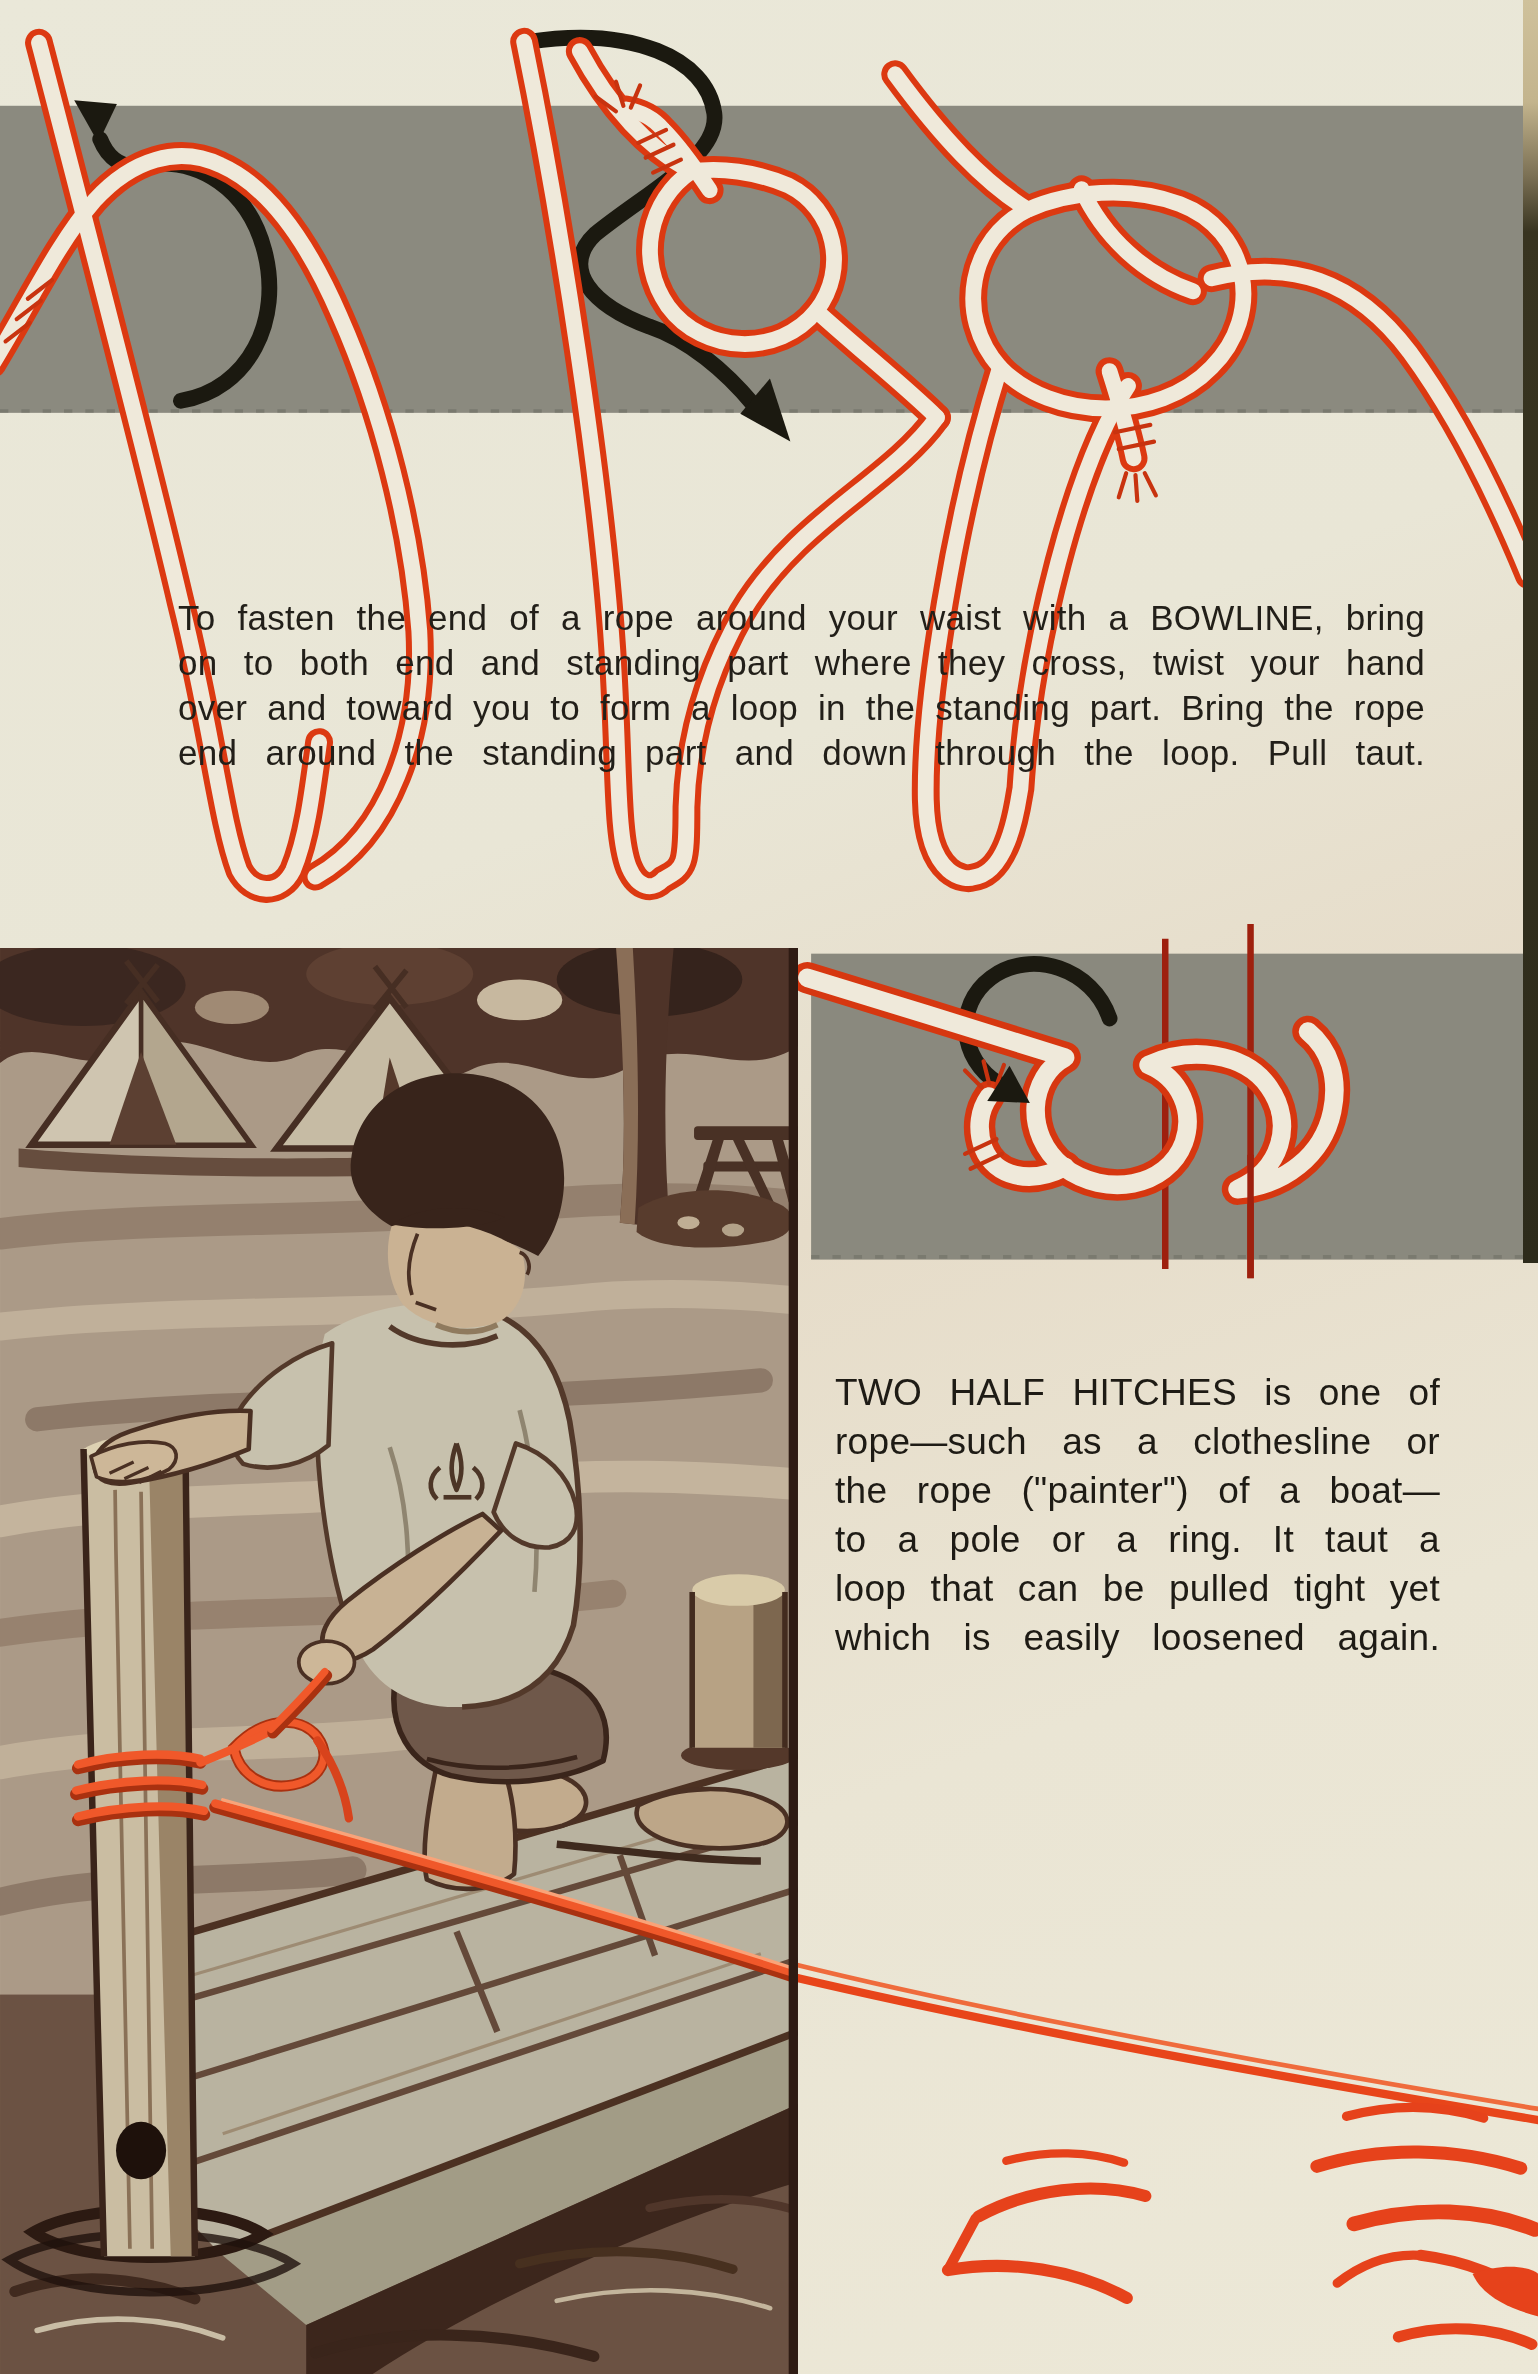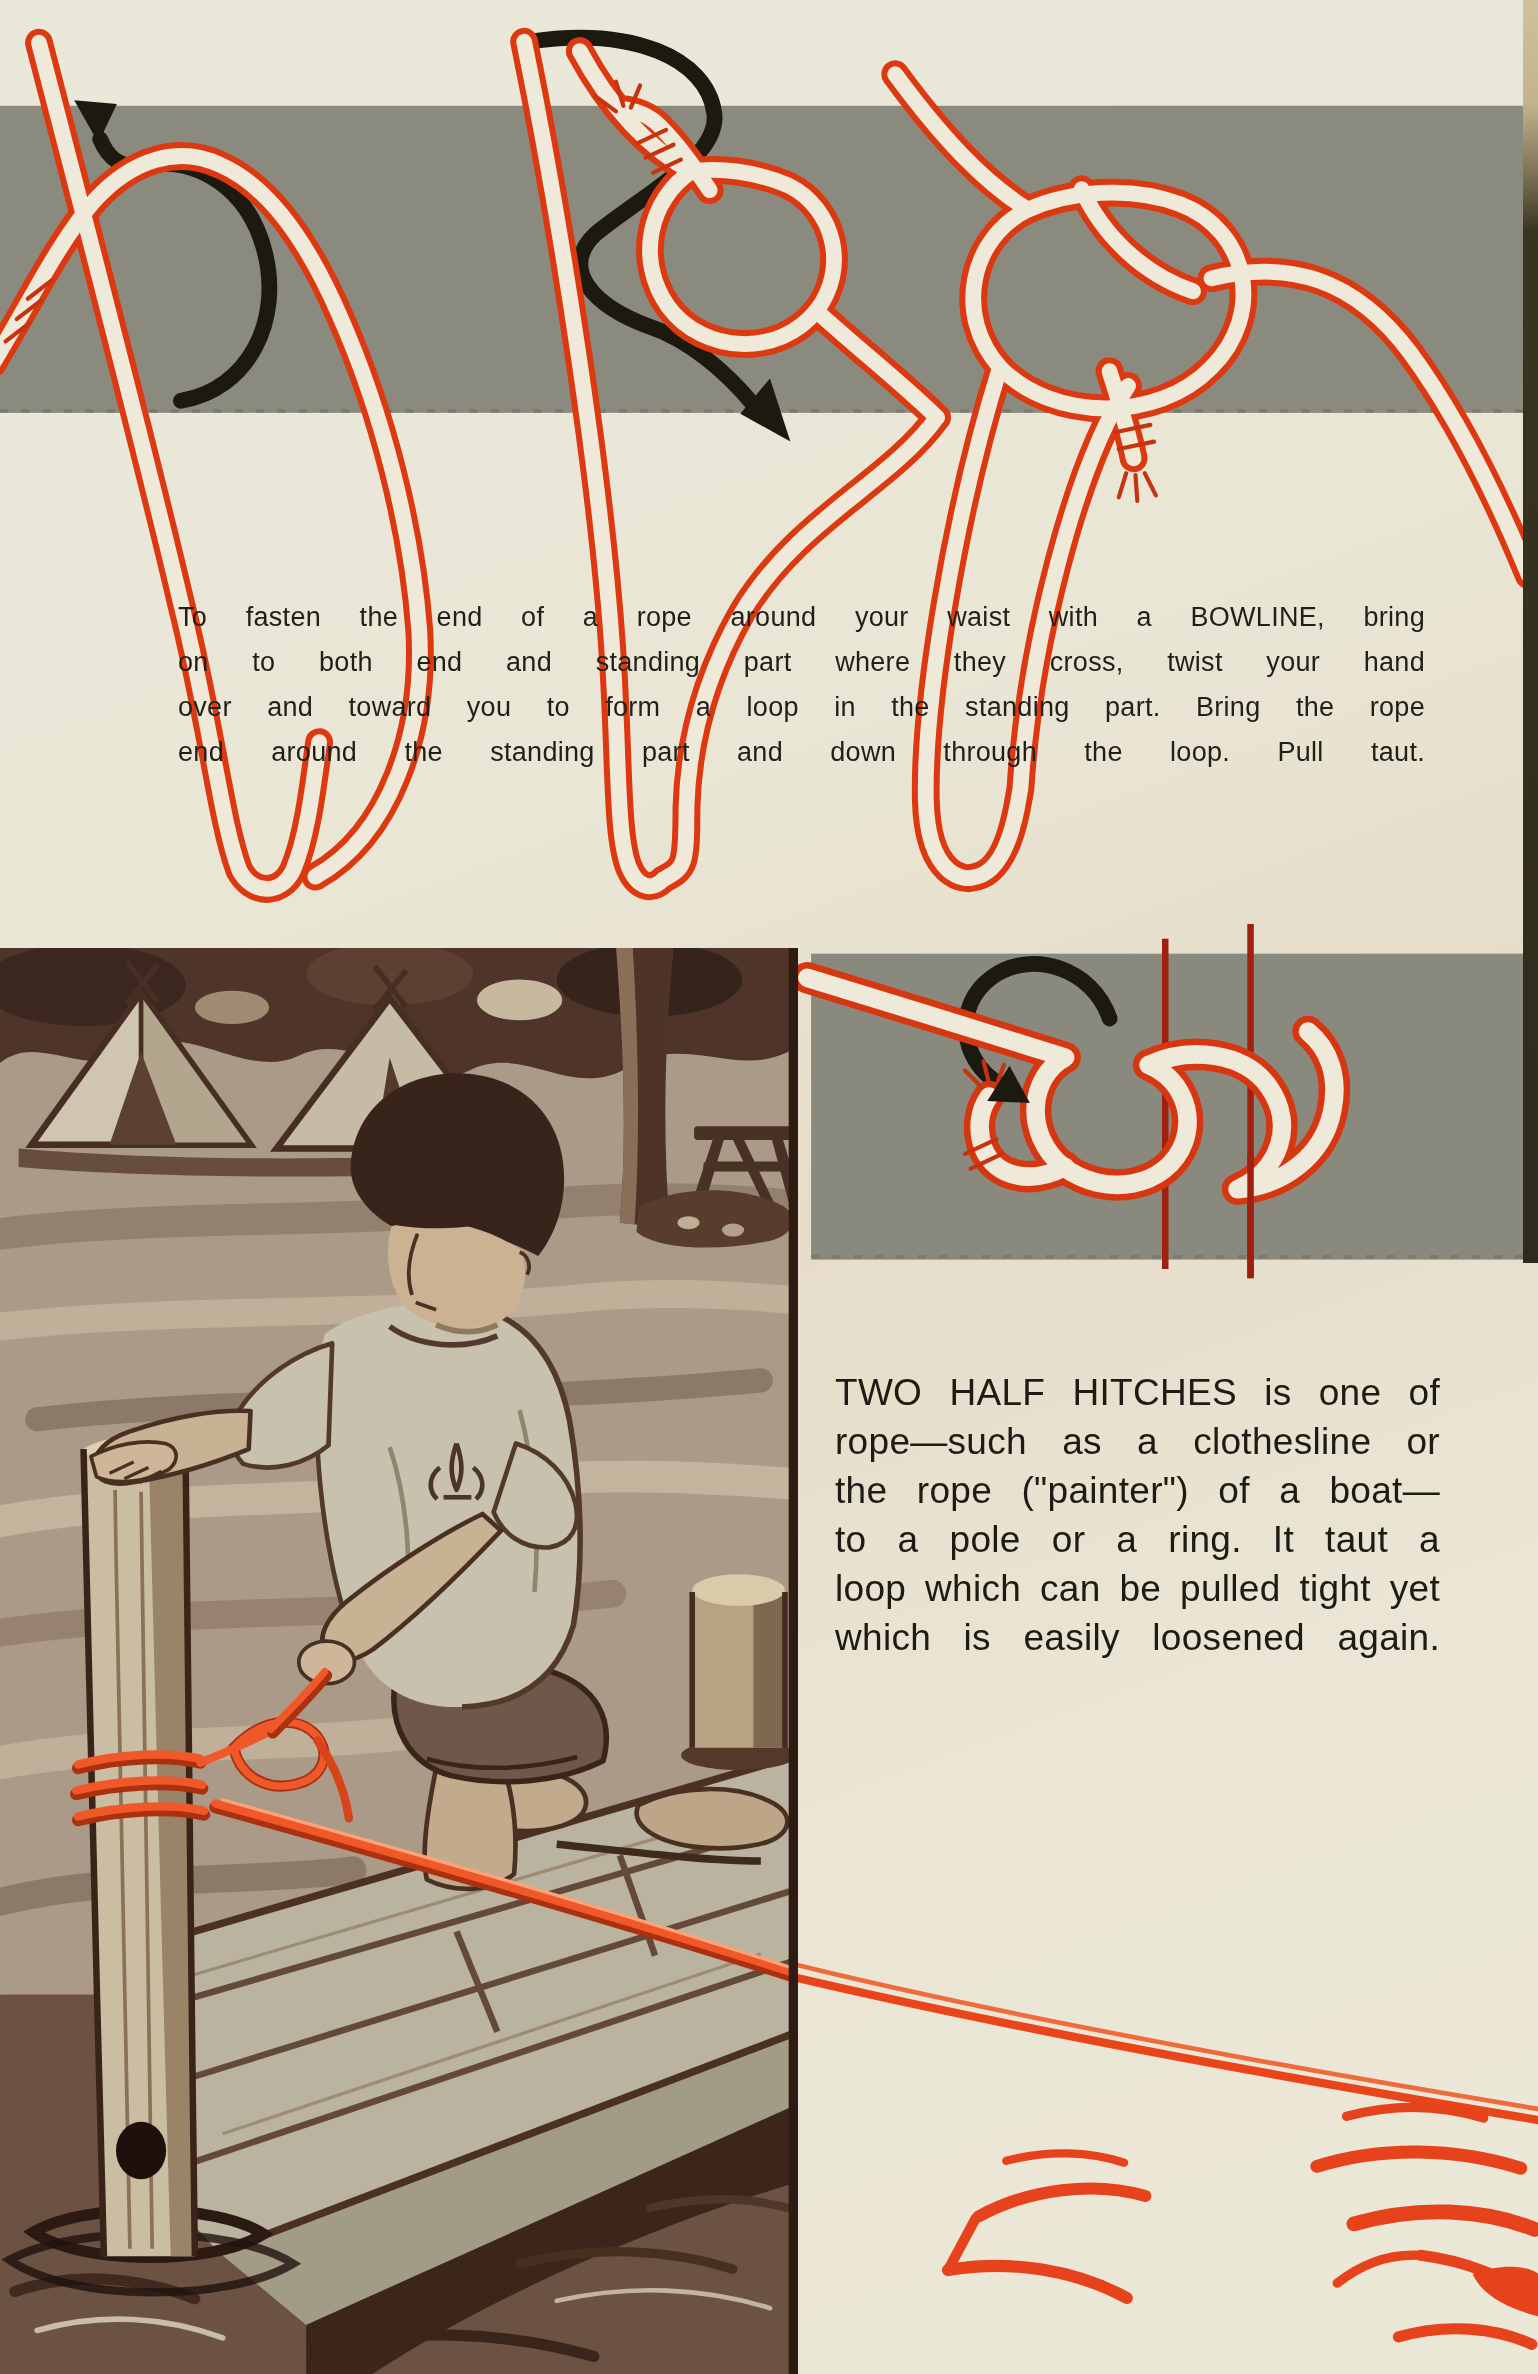--- a/index.html
+++ b/index.html
@@ -3,21 +3,21 @@
 <meta charset="utf-8">
 <style>
   html,body{margin:0;padding:0}
   body{
     width:1539px;height:2375px;position:relative;overflow:hidden;
     background:linear-gradient(160deg,#eae8d9 0%,#e9e6d6 35%,#e6dcc9 52%,#eae5d4 72%,#ece8d7 100%);
     font-family:"Liberation Sans",sans-serif;
   }
   .abs{position:absolute}
   .jline{text-align:justify;text-align-last:justify;white-space:normal}
-  .bowline-text{left:178px;top:595px;width:1247px;font-size:27px;line-height:45px;color:#221f19;letter-spacing:0.3px}
+  .bowline-text{left:178px;top:595px;width:1247px;font-size:35px;line-height:45px;color:#221f19;letter-spacing:0.3px}
   .hitches-text{left:835px;top:1368px;width:605px;font-size:37px;line-height:49px;color:#1e1b15;letter-spacing:0.3px}
   .edge-strip{right:0;top:0;width:16px;height:1263px;
     background:linear-gradient(180deg,#cfc19b 0px,#c3b48d 102px,#7b7054 176px,#383420 232px,#2d2b1b 100%)}
   svg{display:block}
   .ro{fill:none;stroke:#dc3911;stroke-width:30;stroke-linecap:round;stroke-linejoin:round}
   .ri{fill:none;stroke:#efe9da;stroke-width:17;stroke-linecap:round;stroke-linejoin:round}
   .ro2{fill:none;stroke:#d63710;stroke-width:34;stroke-linecap:round;stroke-linejoin:round}
   .ri2{fill:none;stroke:#efe9da;stroke-width:20;stroke-linecap:round;stroke-linejoin:round}
   .arw{fill:none;stroke:#1b1910;stroke-width:17;stroke-linecap:round}
   .whip{stroke:#c8330f;stroke-width:4.5;fill:none;stroke-linecap:round}
@@ -249,18 +249,18 @@
   <div class="jline">on to both end and standing part where they cross, twist your hand</div>
   <div class="jline">over and toward you to form a loop in the standing part. Bring the rope</div>
   <div class="jline">end around the standing part and down through the loop. Pull taut.</div>
 </div>
 
 <div class="abs hitches-text">
   <div class="jline">TWO HALF HITCHES is one of</div>
   <div class="jline">rope—such as a clothesline or</div>
   <div class="jline">the rope ("painter") of a boat—</div>
   <div class="jline">to a pole or a ring. It taut a</div>
-  <div class="jline">loop which can be pulled tight yet</div>
+  <div class="jline">loop that can be pulled tight yet</div>
   <div class="jline">which is easily loosened again.</div>
 </div>
 
 <div class="abs edge-strip"></div>
 
 
 </body></html>

